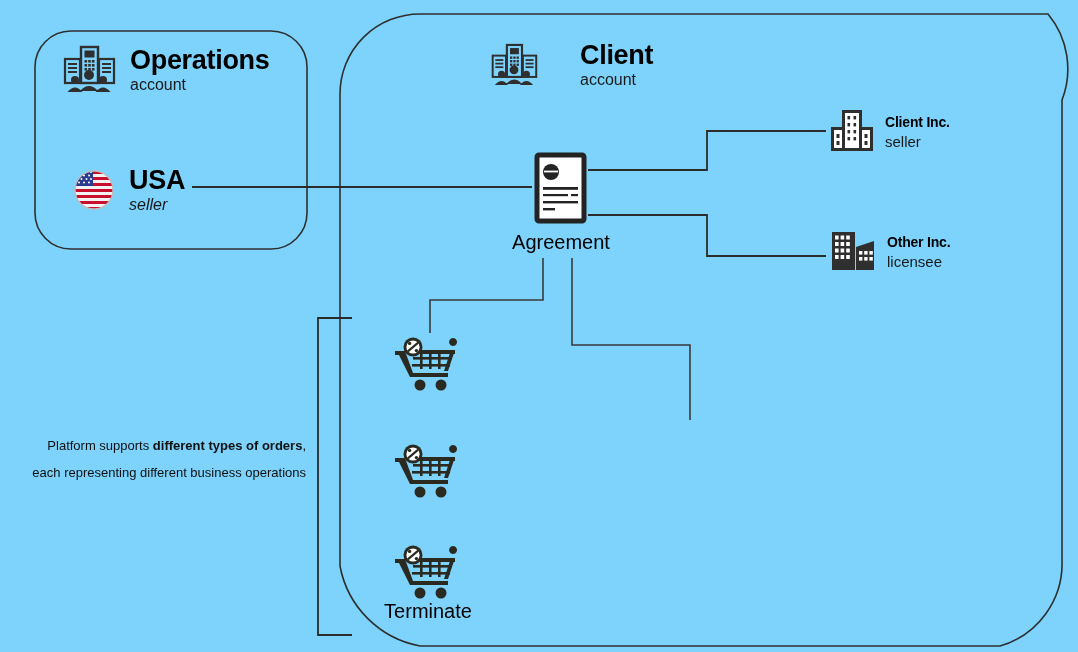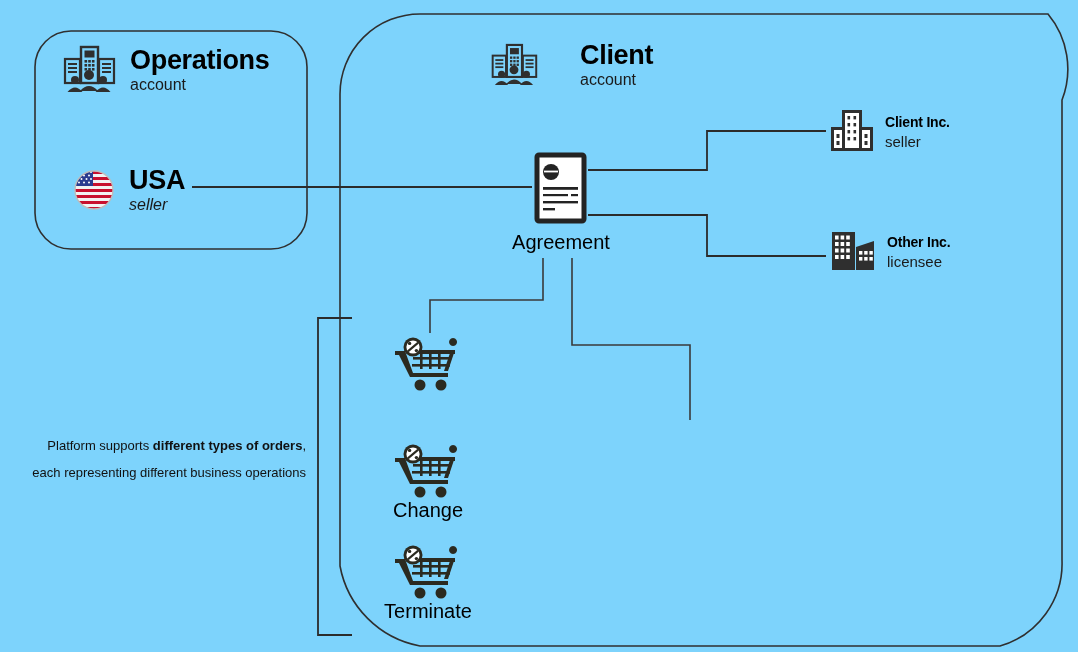--- a/index.html
+++ b/index.html
@@ -372,21 +372,20 @@
         <g fill="#ffffff">
           <circle cx="20" cy="14" r="6.6"></circle>
         </g>
         <g fill="#2b2a20">
           <rect x="13.2" y="13" width="13.6" height="2.1" transform="rotate(-40 20 14)"></rect>
           <circle cx="16.6" cy="10.4" r="1.7"></circle>
           <circle cx="23.4" cy="17.6" r="1.7"></circle>
         </g>
       </svg>
     </span>
-    <span class="caption-under" style="left:-31px; top:58px; width:132px;">Change</span>
   </div>
 
   <div class="node" style="left:393px; top:541px;">
     <span class="icon-wrap">
       <svg width="70" height="58" viewBox="0 0 70 58">
         <g fill="#2b2a20">
           <path d="M 2 18 L 12 18 L 20 40 L 55 40 L 55 44 L 17 44 L 6 22 L 2 22 Z"></path>
           <path d="M 17 17 L 62 17 L 62 21 L 18.5 21 Z"></path>
           <path d="M 58 17 L 62 17 L 55 38 L 51 38 Z"></path>
           <rect x="20" y="24" width="38" height="2.6"></rect>

